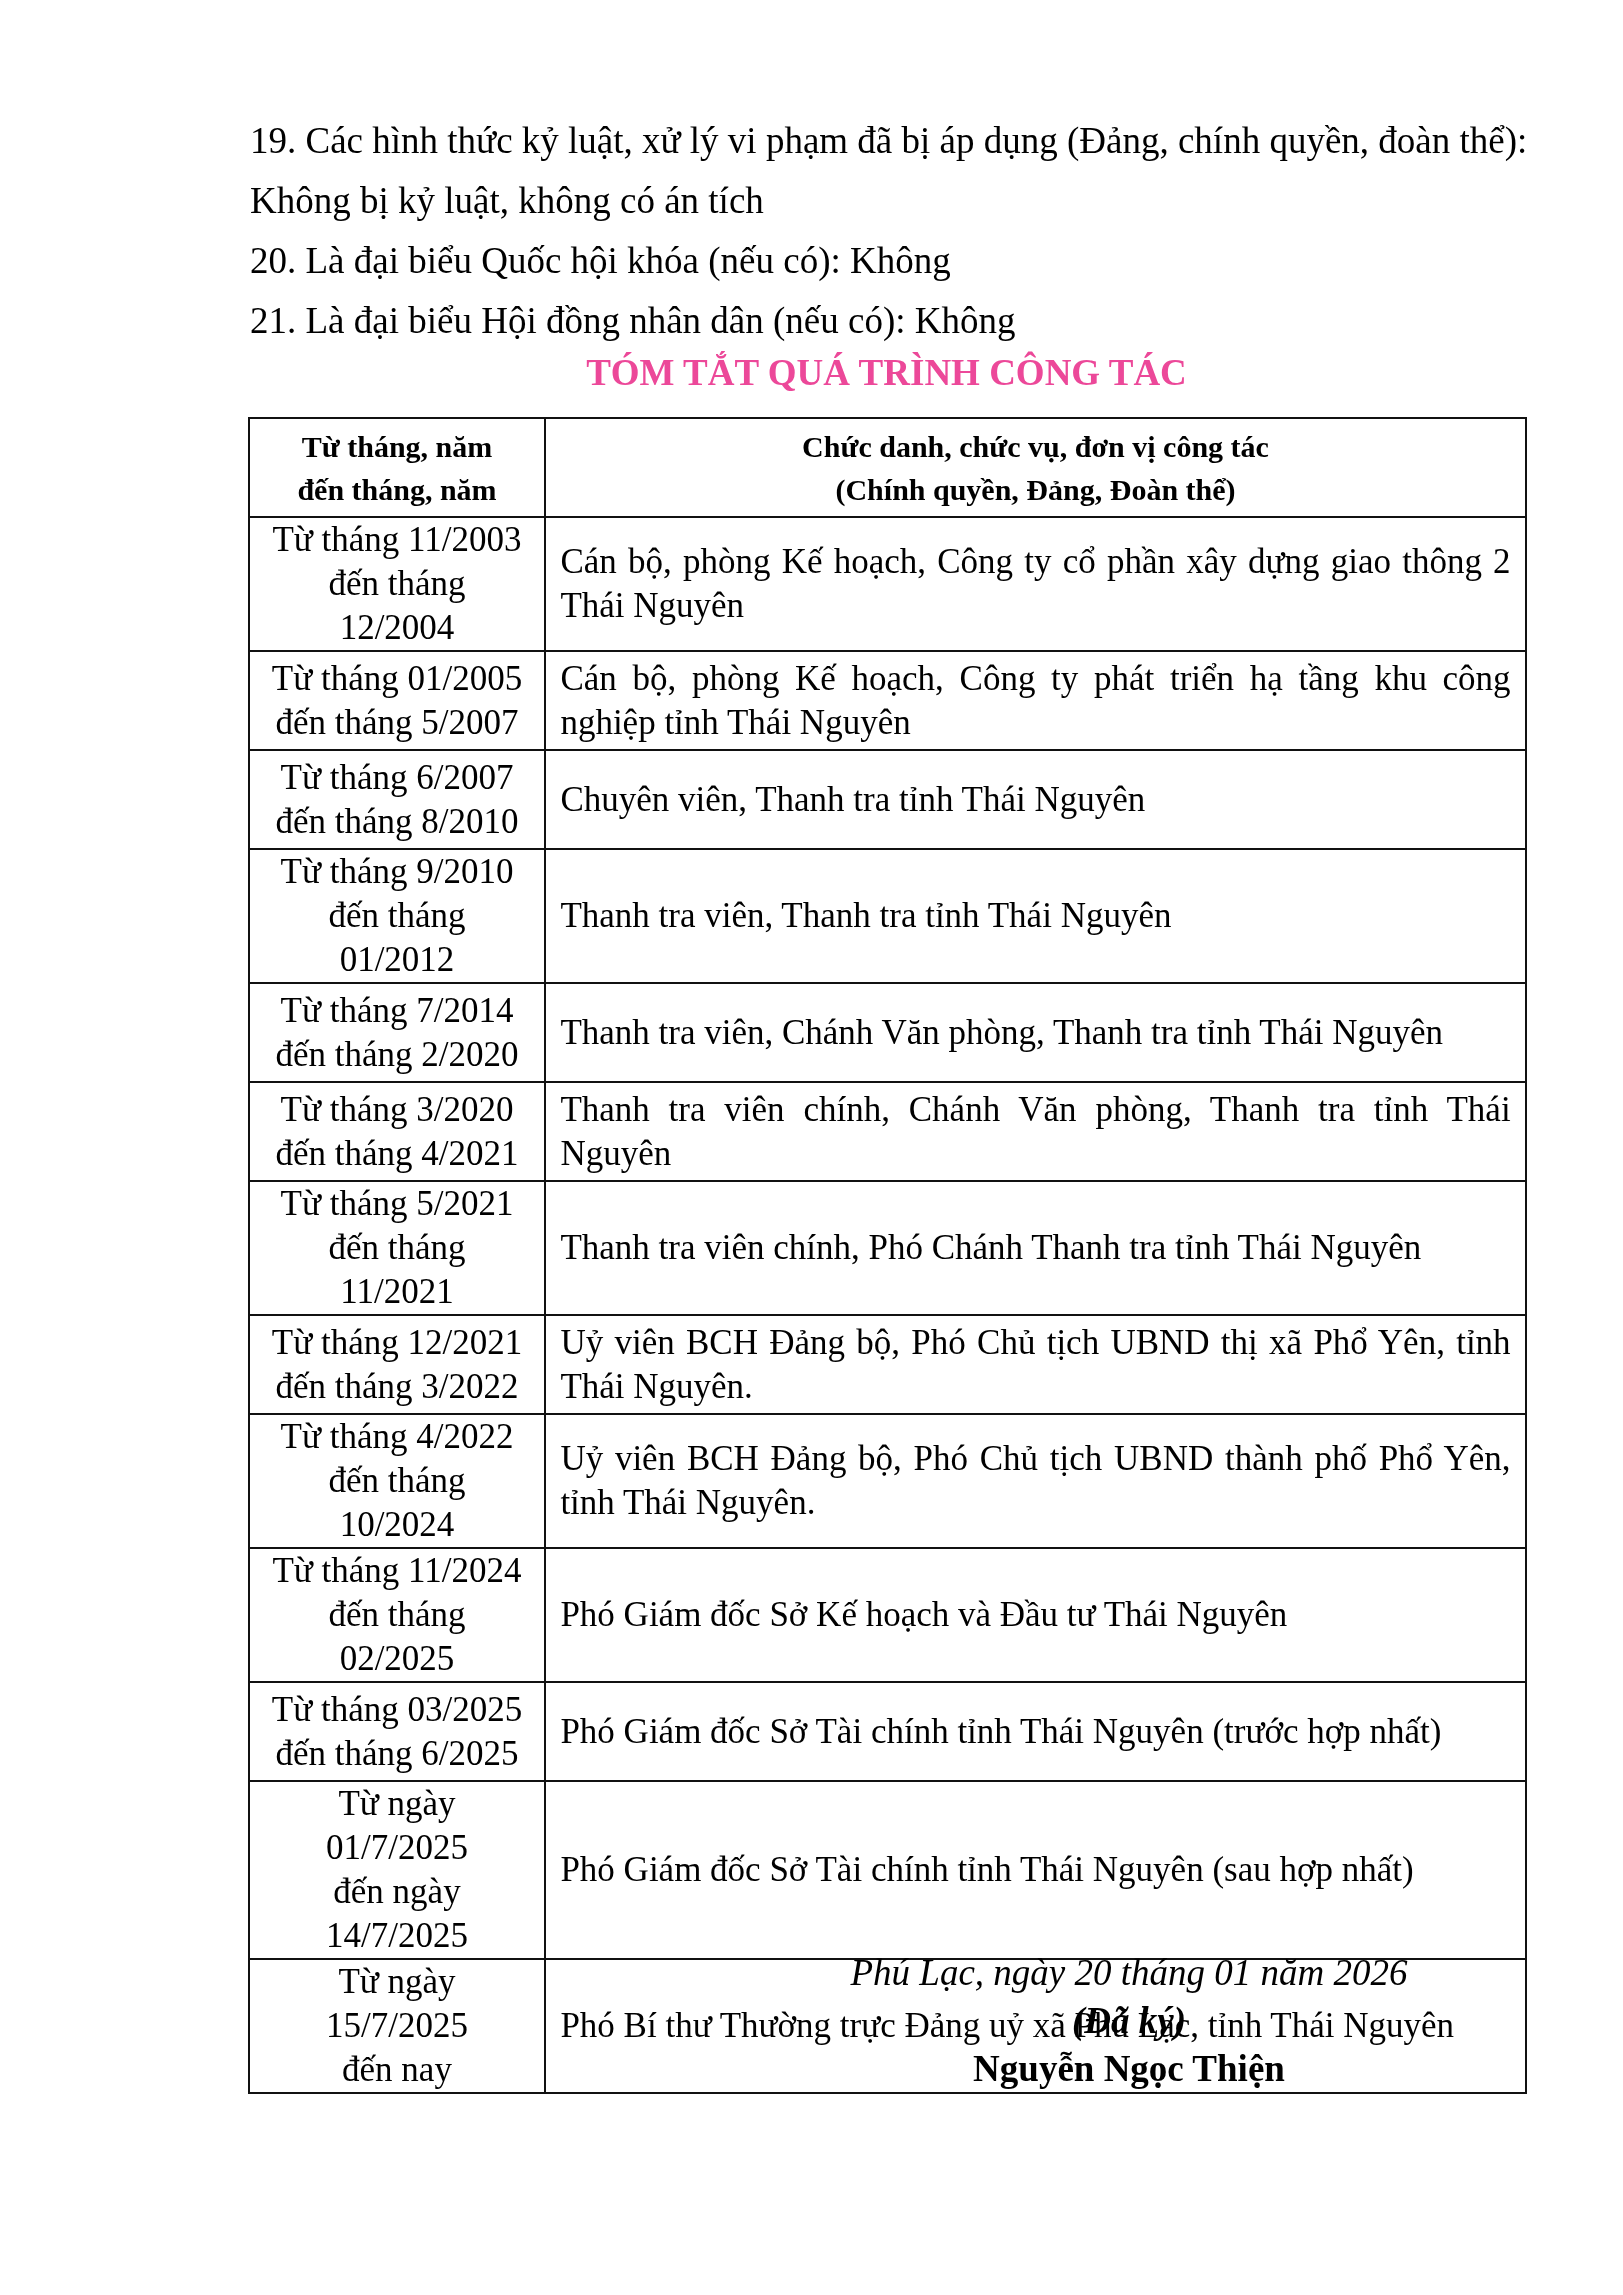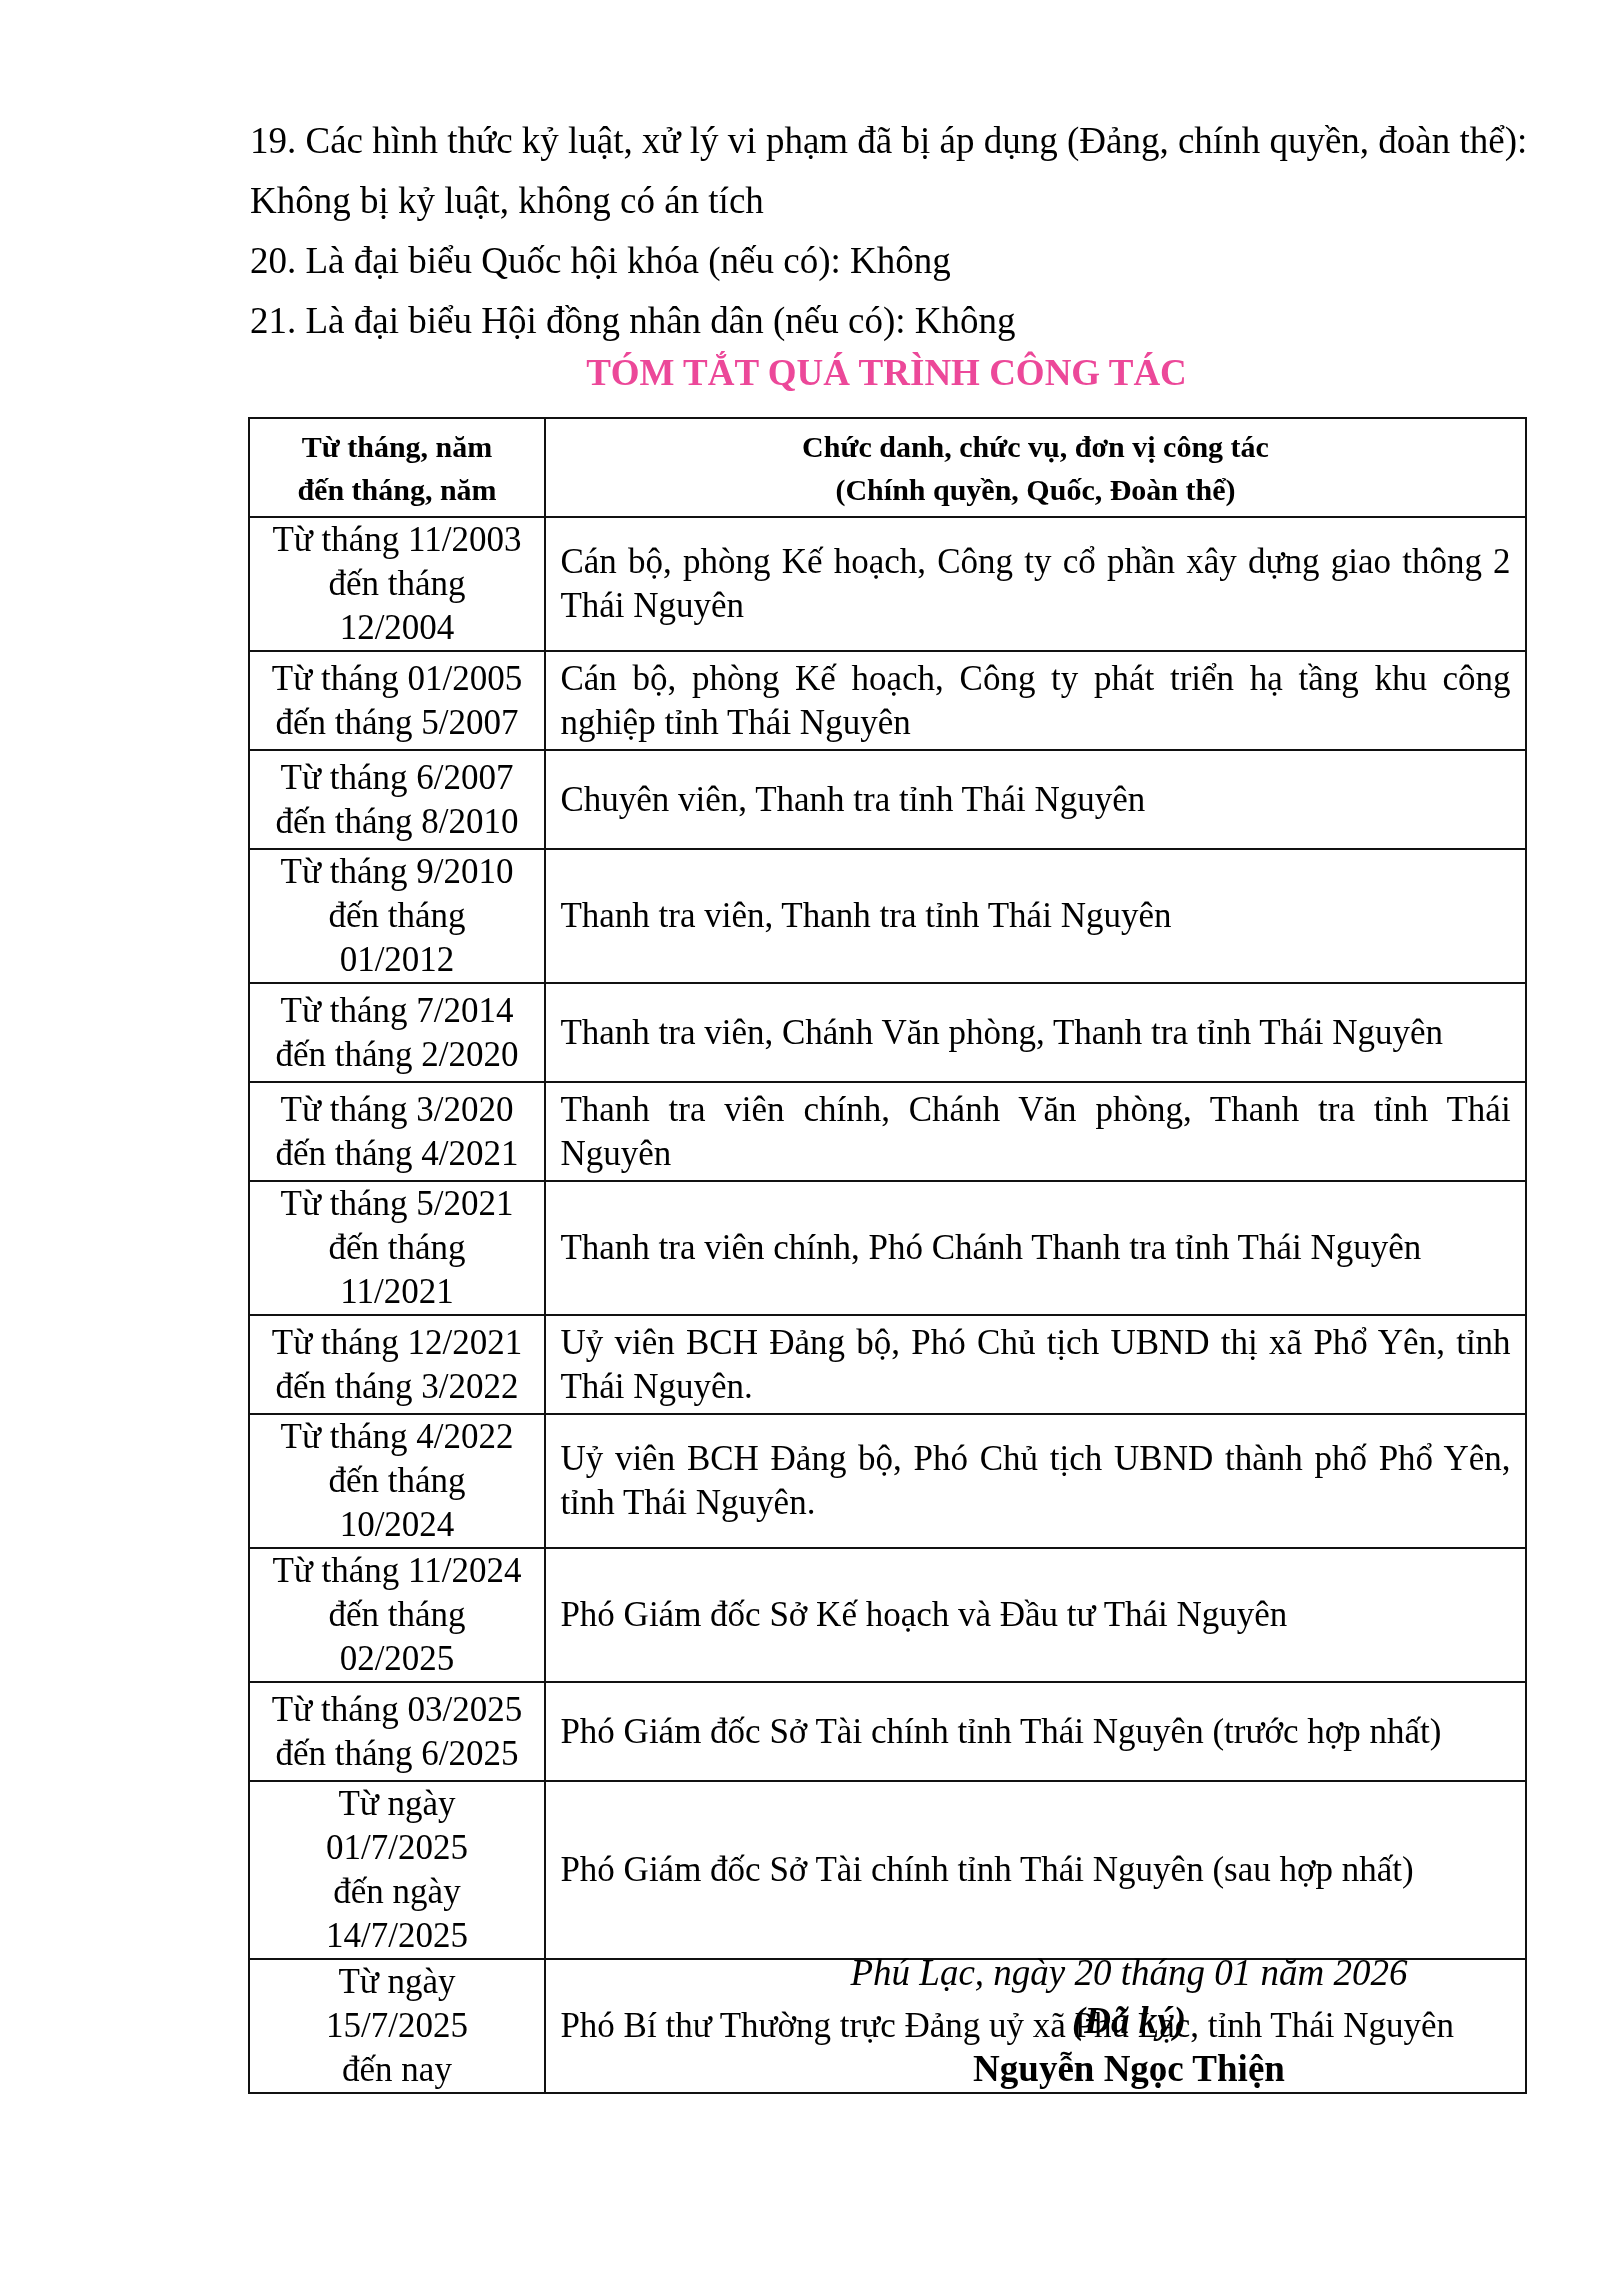--- a/index.html
+++ b/index.html
@@ -108,21 +108,21 @@
       <col class="c2">
     </colgroup>
     <thead>
       <tr>
         <th>
           <span class="line">Từ tháng, năm</span>
           <span class="line">đến tháng, năm</span>
         </th>
         <th>
           <span class="line">Chức danh, chức vụ, đơn vị công tác</span>
-          <span class="line">(Chính quyền, Quốc, Đoàn thể)</span>
+          <span class="line">(Chính quyền, Đảng, Đoàn thể)</span>
         </th>
       </tr>
     </thead>
     <tbody>
       <tr>
         <td class="period">
             <span class="line">Từ tháng 11/2003</span>
             <span class="line">đến tháng 12/2004</span>
           </td>
         <td class="position">Cán bộ, phòng Kế hoạch, Công ty cổ phần xây dựng giao thông 2 Thái Nguyên</td>

